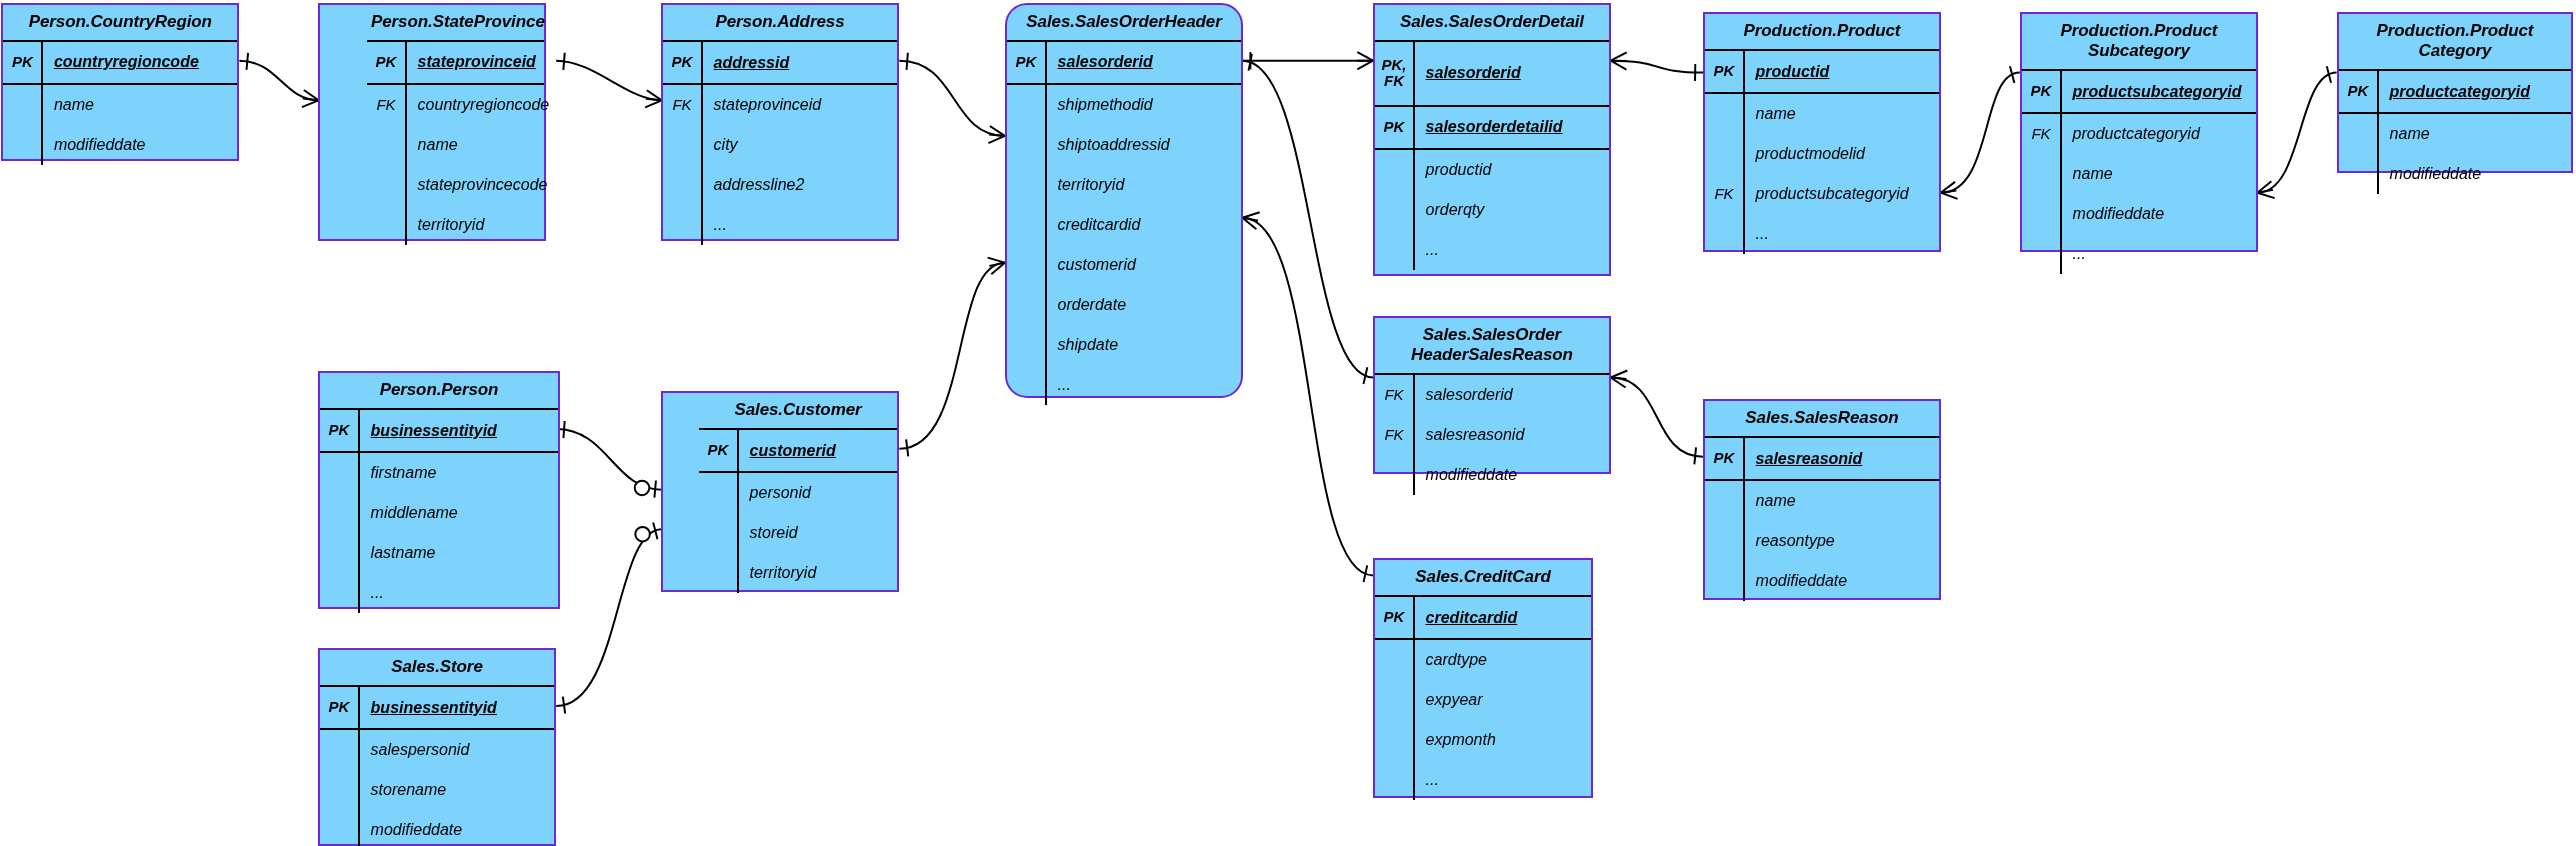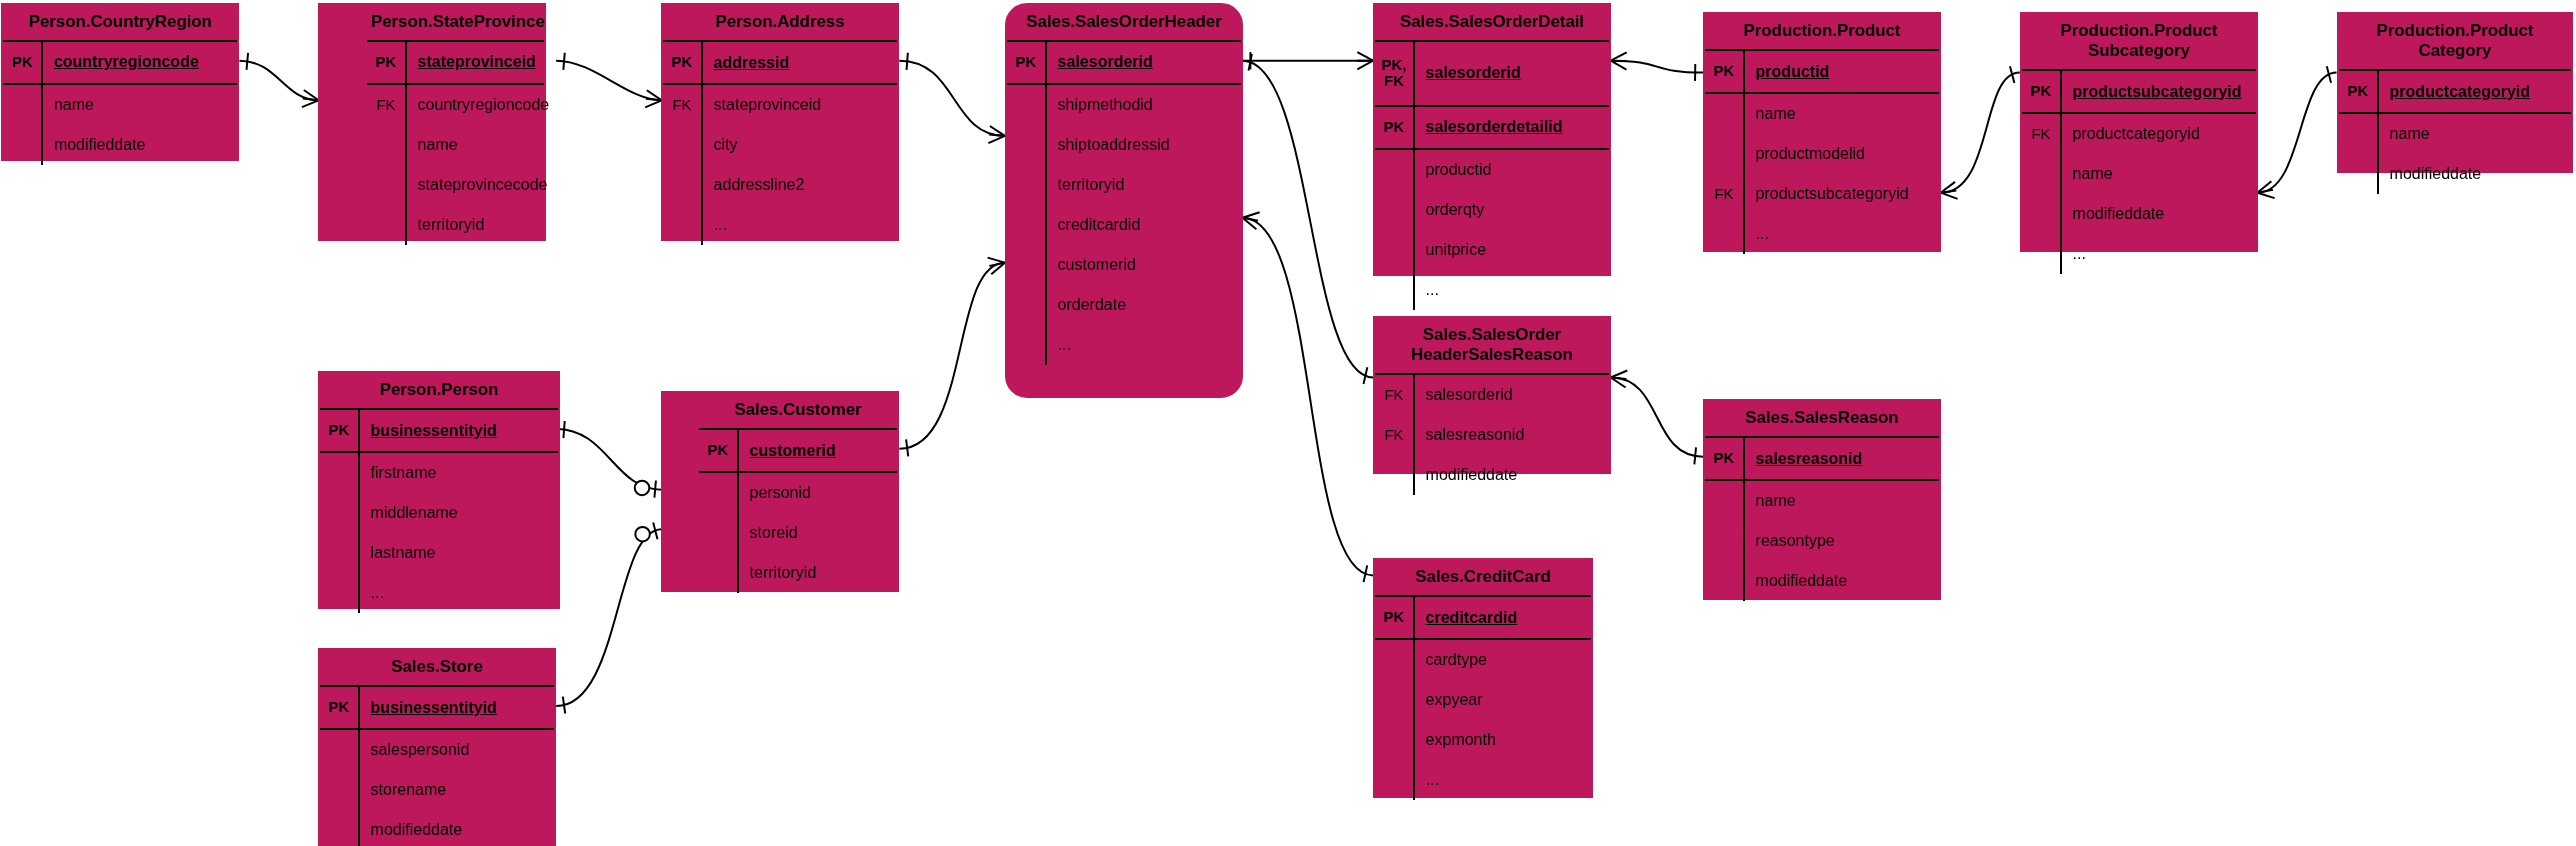--- a/index.html
+++ b/index.html
@@ -21,23 +21,24 @@
     left: 0;
     top: 0;
     width: 2576px;
     height: 846px;
     pointer-events: none;
     z-index: 1;
   }
   .entity {
     position: absolute;
     box-sizing: border-box;
-    border: 2px solid #be185d;
-    background: #be185d;
+    border: 2px solid #6d28d9;
+    background: #7dd3fc;
     z-index: 2;
+    font-style: italic;
   }
   .entity-title {
     box-sizing: border-box;
     width: 100%;
     text-align: center;
     font-weight: bold;
     font-size: 17px;
     line-height: 1.17;
     color: #000000;
     padding: 7.3px 4px 8px 4px;
@@ -293,20 +294,24 @@
         <div class="attr-row">
           <div class="keycell"></div>
           <div class="namecell">customerid</div>
         </div>
         <div class="attr-row">
           <div class="keycell"></div>
           <div class="namecell">orderdate</div>
         </div>
         <div class="attr-row">
           <div class="keycell"></div>
+          <div class="namecell">shipdate</div>
+        </div>
+        <div class="attr-row">
+          <div class="keycell"></div>
           <div class="namecell">...</div>
         </div>
       </div>
     </div>
     <div class="entity" style="left: 1373px; top: 2.6px; width: 238px; height: 273px;">
       <div class="entity-title">Sales.SalesOrderDetail</div>
       <div class="section">
         <div class="attr-row">
           <div class="keycell pk">PK,
 FK</div>
@@ -327,24 +332,20 @@
         <div class="attr-row">
           <div class="keycell"></div>
           <div class="namecell">productid</div>
         </div>
         <div class="attr-row">
           <div class="keycell"></div>
           <div class="namecell">orderqty</div>
         </div>
         <div class="attr-row">
           <div class="keycell"></div>
-          <div class="namecell">unitprice</div>
-        </div>
-        <div class="attr-row">
-          <div class="keycell"></div>
           <div class="namecell">...</div>
         </div>
       </div>
     </div>
     <div class="entity" style="left: 1703px; top: 12px; width: 238px; height: 240px;">
       <div class="entity-title">Production.Product</div>
       <div class="section">
         <div class="attr-row">
           <div class="keycell pk">PK</div>
           <div class="namecell key pkrow">

